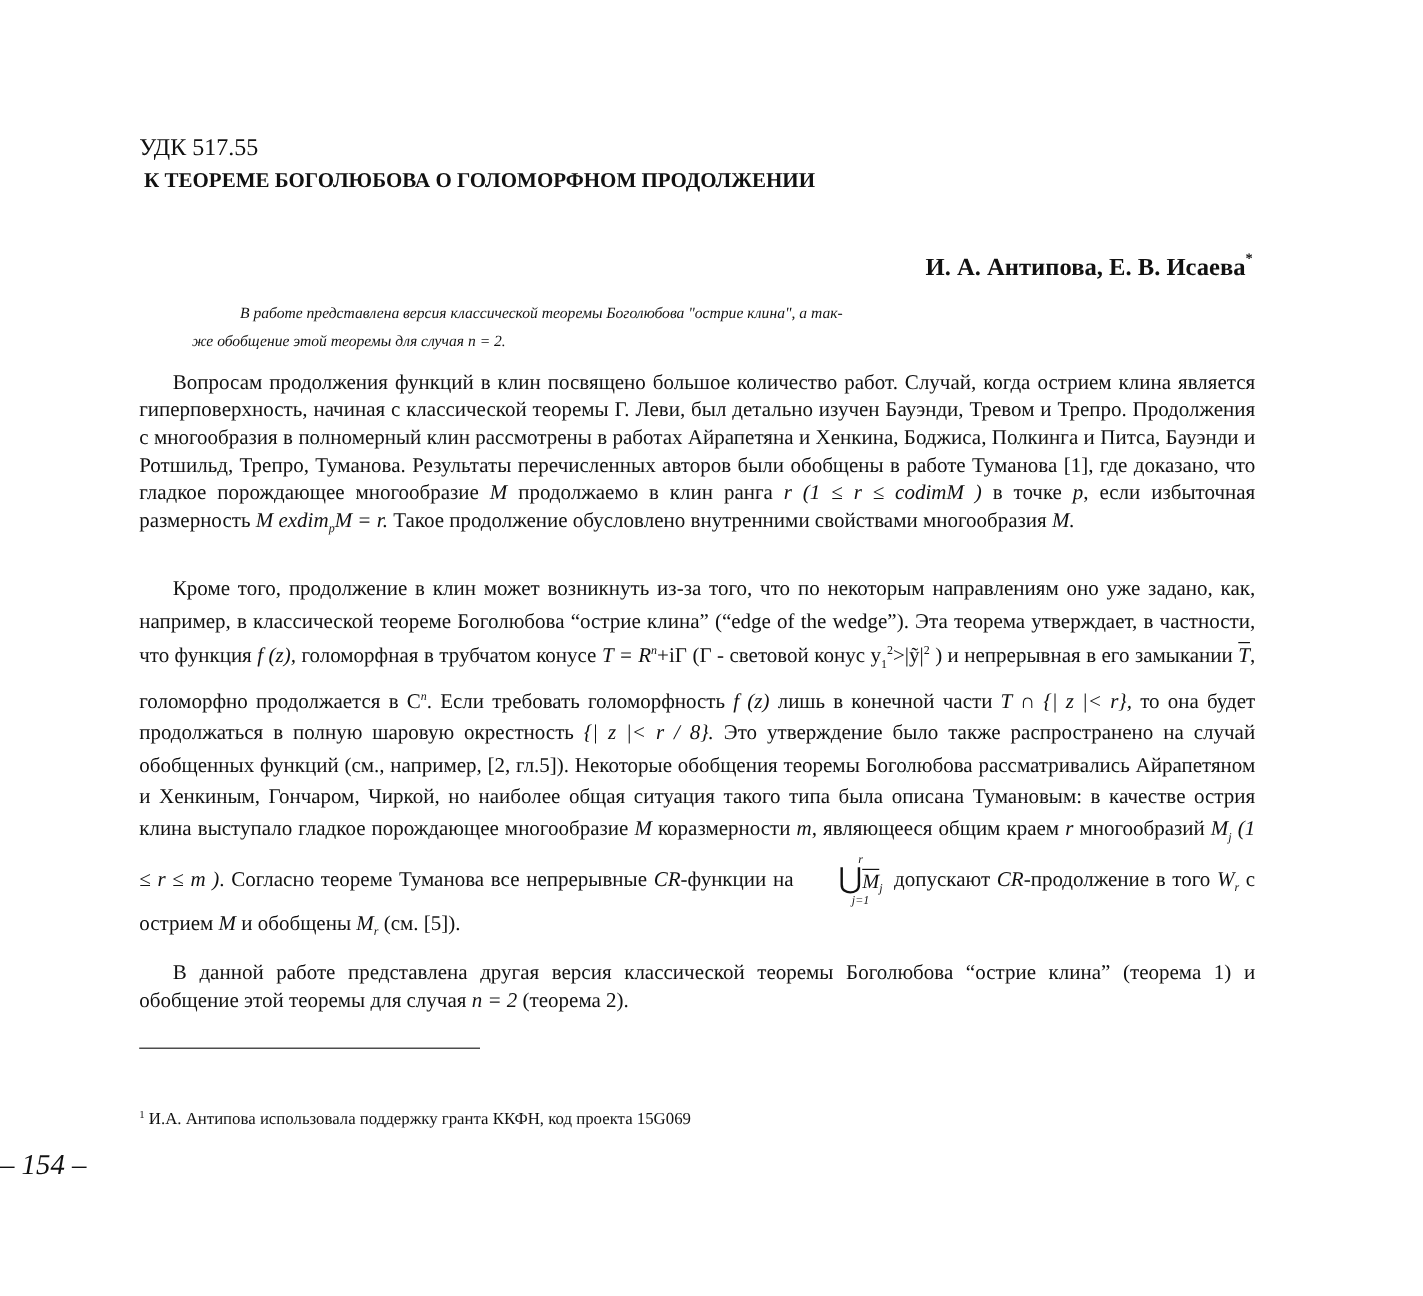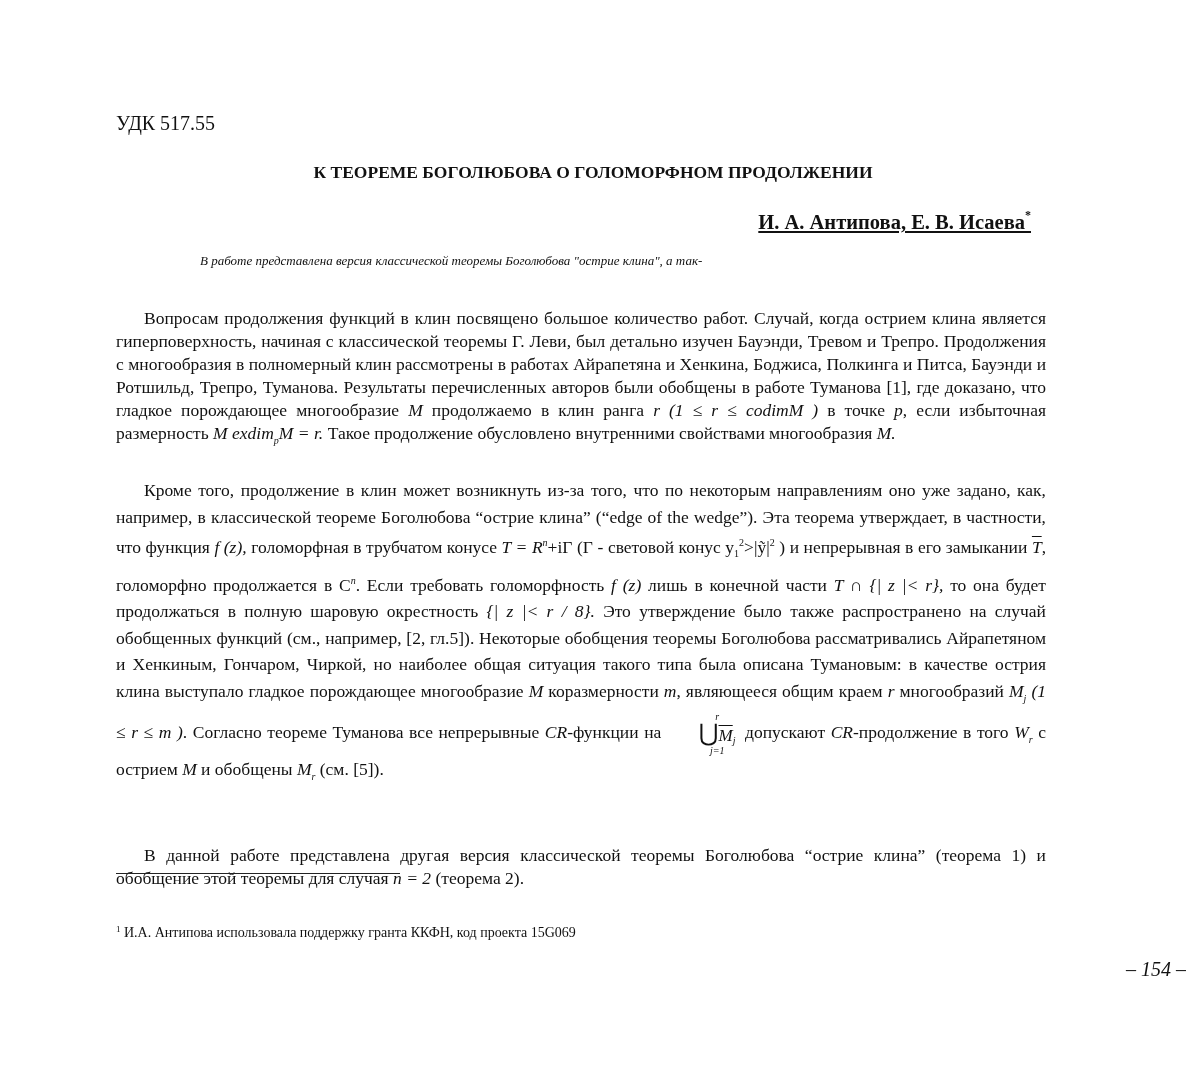--- a/index.html
+++ b/index.html
@@ -1,56 +1,57 @@
 <!DOCTYPE html>
 <html><head>
   <meta charset="utf-8">
   <style>
     html, body { margin: 0; padding: 0; background: #ffffff; }
     body { width: 1186px; height: 1080px; position: relative; overflow: hidden; color: #111111;
       font-family: "Liberation Serif", "DejaVu Serif", serif; }
     .abs { position: absolute; }
     .udk { left: 116px; top: 112px; font-size: 20px; text-align: right; }
-    .title { left: 120px; width: 946px; top: 162px; text-align: center; font-weight: bold; font-size: 17.5px; line-height: 21px; letter-spacing: 0px; }
+    .title { left: 120px; width: 946px; top: 140px; font-weight: bold; font-size: 17.5px; line-height: 21px; letter-spacing: 0px; }
     .title sup { font-size: 10px; font-weight: normal; vertical-align: 8px; }
-    .authors { right: 155px; top: 208px; font-weight: bold; font-size: 20.5px; text-decoration: underline; }
+    .authors { right: 142px; top: 208px; font-weight: bold; font-size: 20.5px; }
     .authors sup { font-size: 12px; vertical-align: 10px; }
     .abstract { left: 160px; width: 840px; top: 249px; font-style: italic; font-size: 13px; line-height: 23px; }
     .abstract .p1 { text-indent: 40px; }
     .body { left: 116px; width: 930px; font-size: 17.5px; line-height: 23px; text-align: justify; }
     .body p { margin: 0; }
     .indent { text-indent: 28px; }
     .m { font-style: italic; }
     .math-line { line-height: 30px; }
     .p1 { top: 307px; }
     .p2 { top: 477px; }
-    .p3 { top: 799px; margin-top: 45px; }
+    .p3 { top: 799px; }
     .fn-rule { left: 116px; top: 873px; width: 284px; height: 1px; background: #222; }
     .footnotes { left: 116px; width: 930px; top: 920px; font-size: 14px; line-height: 18px; }
     .footnotes p { margin: 0; }
     .footnotes sup { font-size: 9px; vertical-align: 5px; }
-    .pagenum { left: 0; width: 1186px; top: 958px; text-align: right; font-style: italic; font-size: 20px; }
+    .pagenum { left: 0; width: 1186px; top: 958px; text-align: left; font-style: italic; font-size: 24px; }
     .union { display: inline-block; vertical-align: middle; text-align: center; font-size: 10px; line-height: 10px; margin: 0 4px; }
     .union .big { font-size: 24px; line-height: 22px; font-style: normal; }
     .overline { text-decoration: overline; }
     sub, sup { font-size: 10px; }
   </style>
 </head>
 <body>
 
 <div class="abs udk">УДК 517.55</div>
 
 <div class="abs title">
   <div>К ТЕОРЕМЕ БОГОЛЮБОВА О ГОЛОМОРФНОМ ПРОДОЛЖЕНИИ</div>
 </div>
 
 <div class="abs authors"><span>И. А. Антипова, Е. В. Исаева</span><sup>*</sup></div>
 
 <div class="abs abstract">
   <div class="p1">В работе представлена версия классической теоремы Боголюбова "острие клина", а так-</div>
+  <div><span>же обобщение этой теоремы для случая </span><span>n = 2</span><span>.</span></div>
 </div>
 
 <div class="abs body p1">
   <p class="indent">
     <span>Вопросам продолжения функций в клин посвящено большое количество работ. Случай, когда острием клина является гиперповерхность, начиная с классической теоремы  Г. Леви, был детально изучен Бауэнди, Тревом и Трепро. Продолжения с многообразия в полномерный клин рассмотрены в работах  Айрапетяна и Хенкина, Боджиса, Полкинга и Питса, Бауэнди и Ротшильд, Трепро,  Туманова. Результаты перечисленных авторов были обобщены в работе Туманова [1], где доказано, что гладкое порождающее многообразие </span><span class="m">M</span><span> продолжаемо в клин ранга </span><span class="m">r</span> <span class="m">(1 ≤ r ≤ codimM )</span><span> в точке </span><span class="m">p</span><span>, если избыточная размерность </span><span class="m">M  exdim</span><sub class="m">p</sub><span class="m">M = r.</span><span> Такое продолжение обусловлено внутренними свойствами многообразия </span><span class="m">M.</span>
   </p>
 </div>
 
 <div class="abs body p2">
   <p class="indent math-line" style="line-height:26.5px;">

